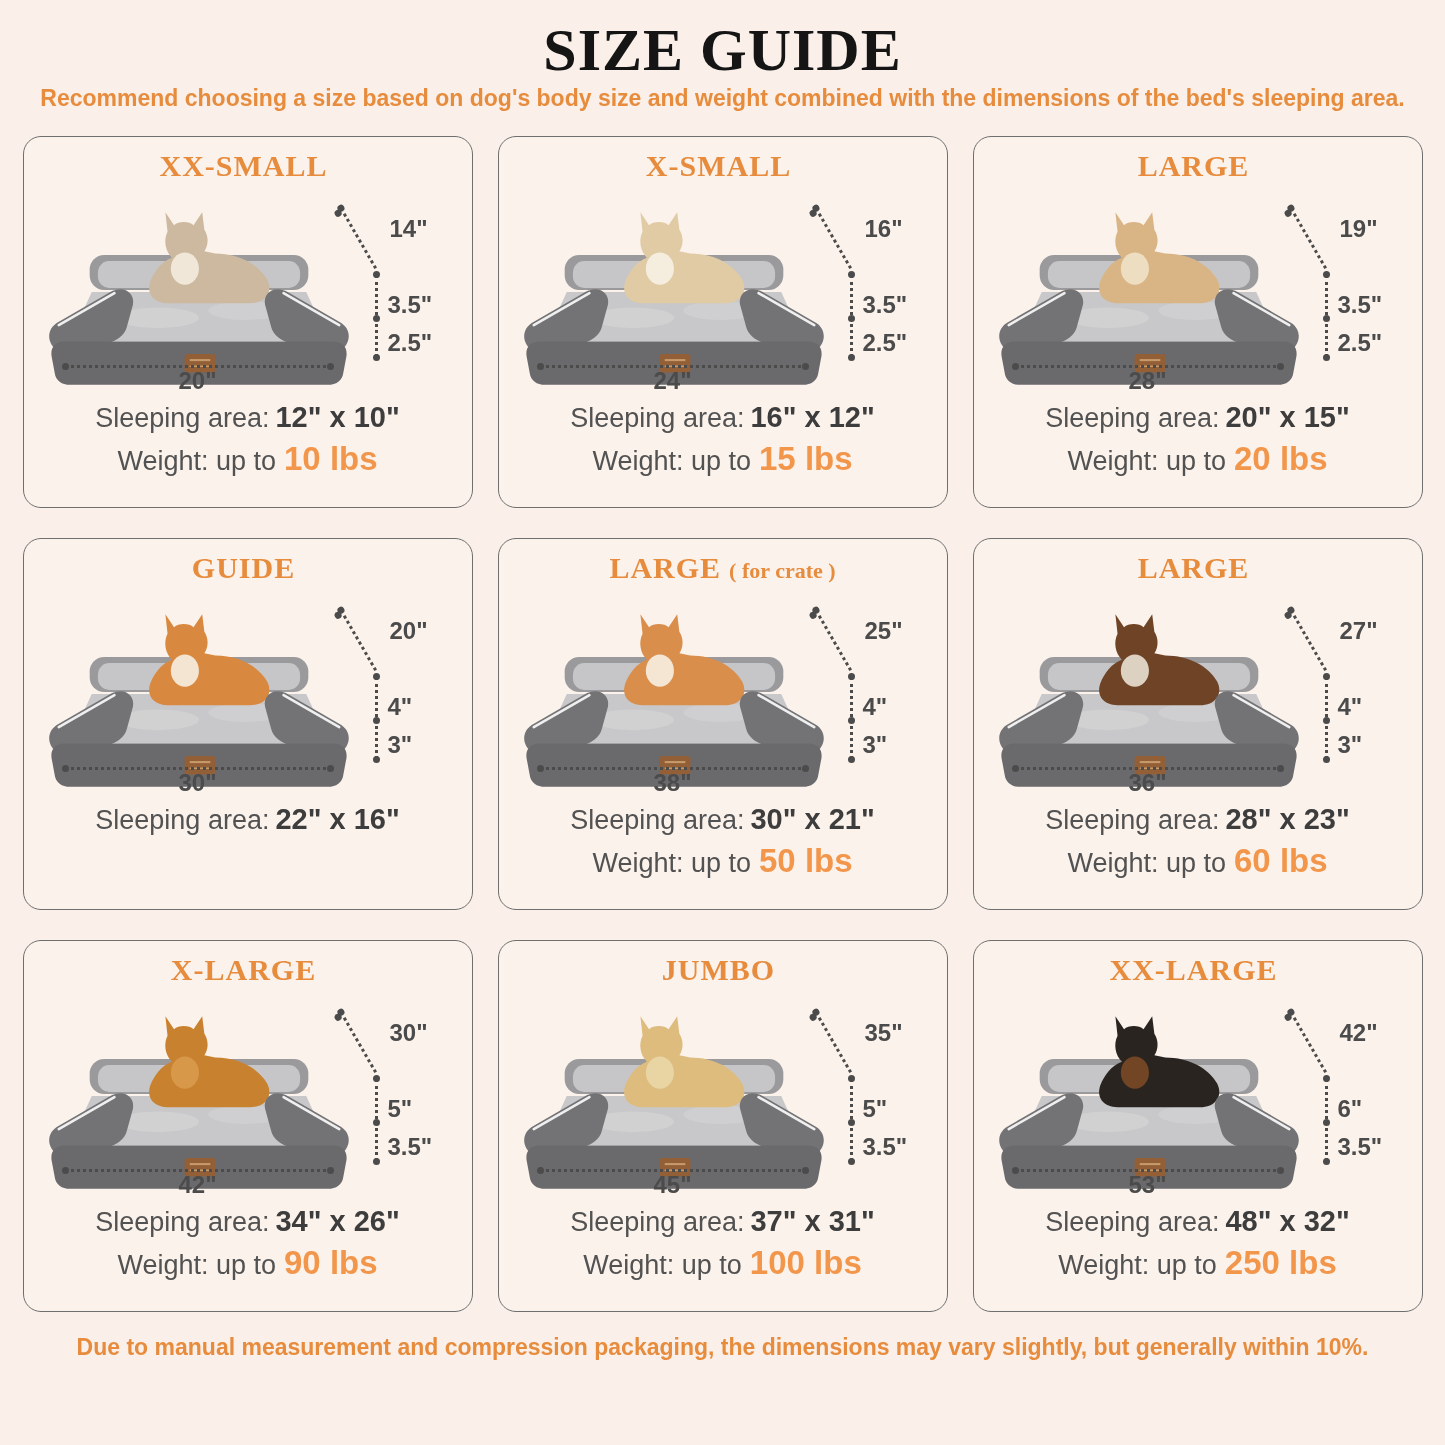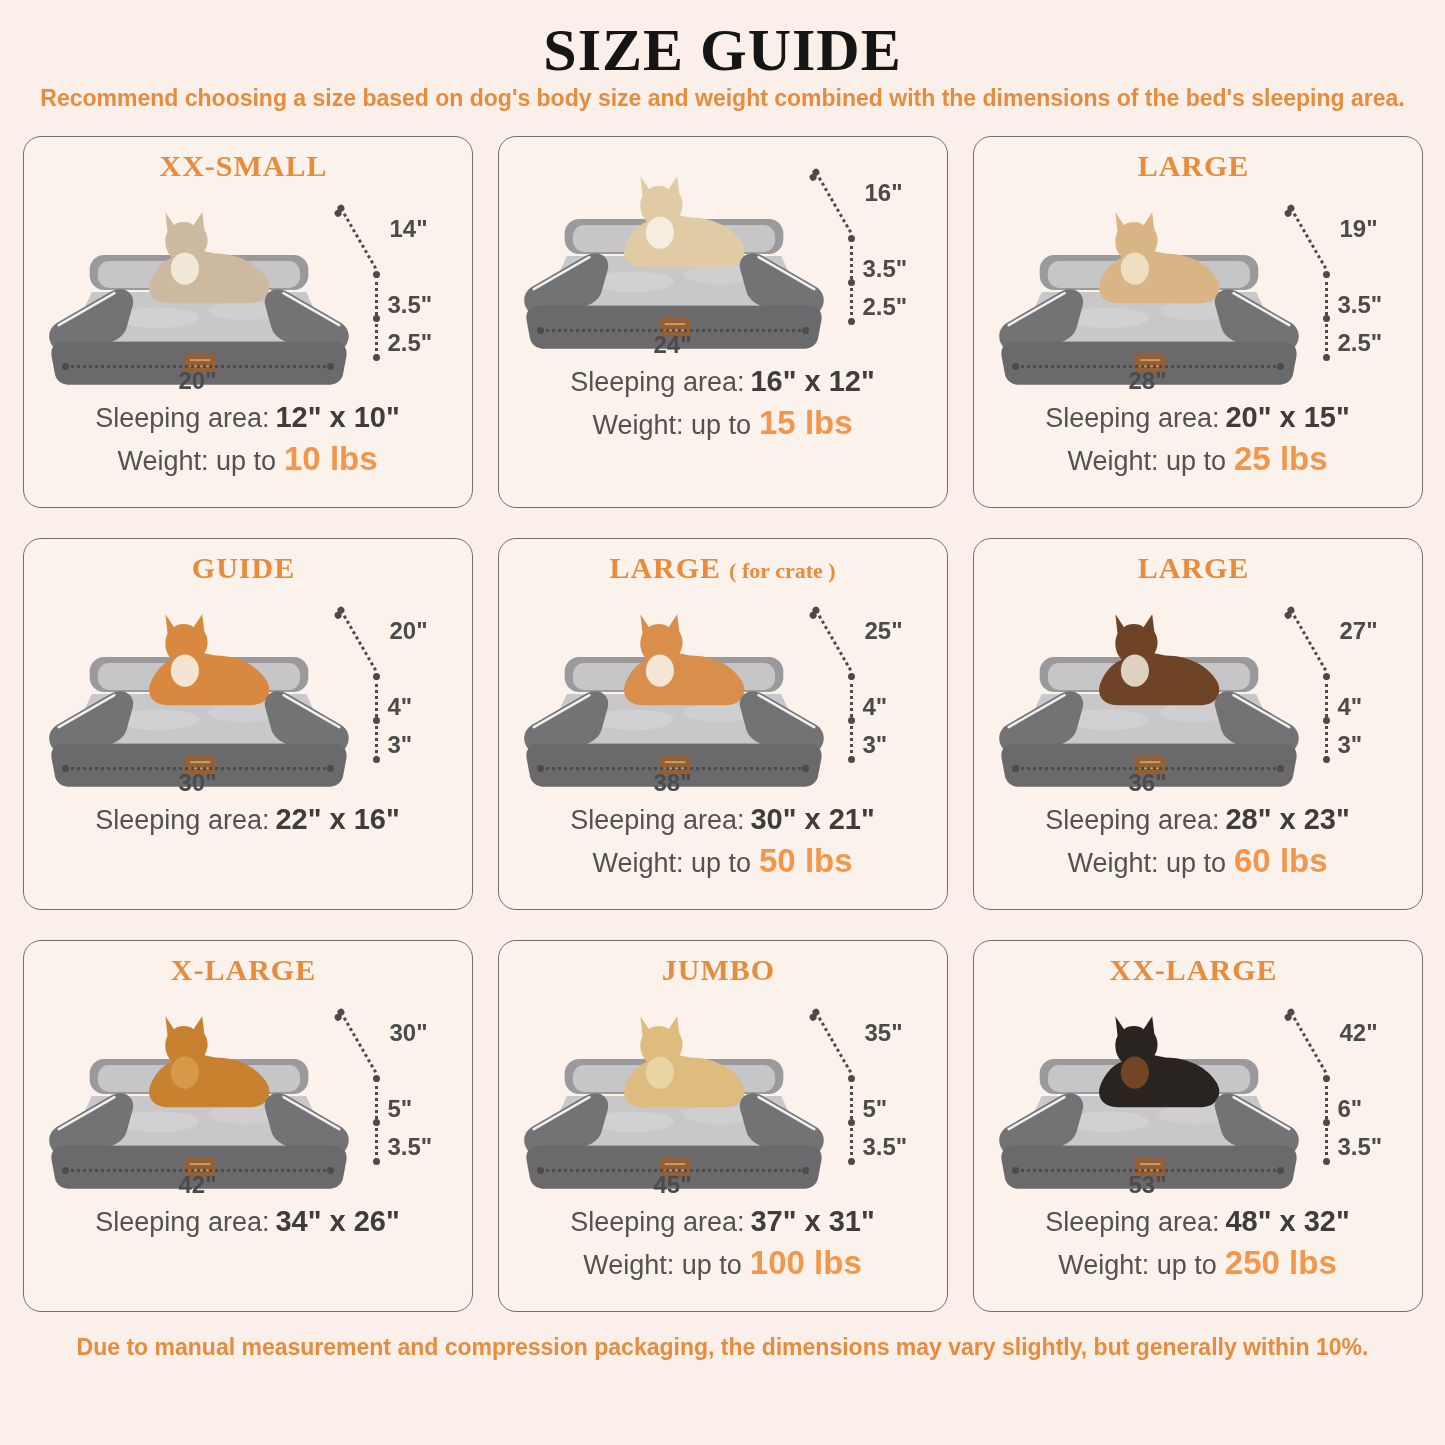--- a/index.html
+++ b/index.html
@@ -176,20 +176,21 @@
         <span class="lbl depth">14"</span>
         <span class="lbl h1">3.5"</span>
         <span class="lbl h2">2.5"</span>
         <span class="lbl width">20"</span>
       </div>
       <p class="sleep"><span>Sleeping area:</span><b>12" x 10"</b></p>
       <p class="wt"><span>Weight: up to</span><b>10 lbs</b></p>
     </section>
 
     <section class="card" style="--dog: #E0CBA4; --dog2: #F7F1E4;">
+      <h2 class="card-title"><span>X-SMALL</span><span class="note"></span></h2>
       <div class="stage">
         <div class="bed-mount">
   <svg viewBox="0 -24 320 186" aria-hidden="true">
 
     <rect x="54" y="34" width="212" height="34" rx="14" fill="#9A9A9D"></rect>
     <rect x="62" y="40" width="196" height="26" rx="11" fill="#C6C6C8"></rect>
 
     <polygon points="56,70 264,70 286,118 34,118" fill="#C8C8CA"></polygon>
     <ellipse cx="120" cy="95" rx="40" ry="10" fill="#D4D4D6" opacity="0.7"></ellipse>
     <ellipse cx="205" cy="88" rx="36" ry="9" fill="#D4D4D6" opacity="0.6"></ellipse>
@@ -257,21 +258,21 @@
         <div class="dline v-line">
             <i class="mid-dot"></i>
           </div>
         <div class="dline h-line"></div>
         <span class="lbl depth">19"</span>
         <span class="lbl h1">3.5"</span>
         <span class="lbl h2">2.5"</span>
         <span class="lbl width">28"</span>
       </div>
       <p class="sleep"><span>Sleeping area:</span><b>20" x 15"</b></p>
-      <p class="wt"><span>Weight: up to</span><b>25 lbs</b></p>
+      <p class="wt"><span>Weight: up to</span><b>20 lbs</b></p>
     </section>
 
     <section class="card" style="--dog: #D9883F; --dog2: #F6EFE2;">
       <h2 class="card-title"><span>GUIDE</span><span class="note"></span></h2>
       <div class="stage">
         <div class="bed-mount">
   <svg viewBox="0 -24 320 186" aria-hidden="true">
 
     <rect x="54" y="34" width="212" height="34" rx="14" fill="#9A9A9D"></rect>
     <rect x="62" y="40" width="196" height="26" rx="11" fill="#C6C6C8"></rect>
@@ -428,20 +429,21 @@
         <div class="dline v-line">
             <i class="mid-dot"></i>
           </div>
         <div class="dline h-line"></div>
         <span class="lbl depth">30"</span>
         <span class="lbl h1">5"</span>
         <span class="lbl h2">3.5"</span>
         <span class="lbl width">42"</span>
       </div>
       <p class="sleep"><span>Sleeping area:</span><b>34" x 26"</b></p>
+      <p class="wt"><span>Weight: up to</span><b>90 lbs</b></p>
     </section>
 
     <section class="card" style="--dog: #DDBC7E; --dog2: #EAD7A8;">
       <h2 class="card-title"><span>JUMBO</span><span class="note"></span></h2>
       <div class="stage">
         <div class="bed-mount">
   <svg viewBox="0 -24 320 186" aria-hidden="true">
 
     <rect x="54" y="34" width="212" height="34" rx="14" fill="#9A9A9D"></rect>
     <rect x="62" y="40" width="196" height="26" rx="11" fill="#C6C6C8"></rect>

